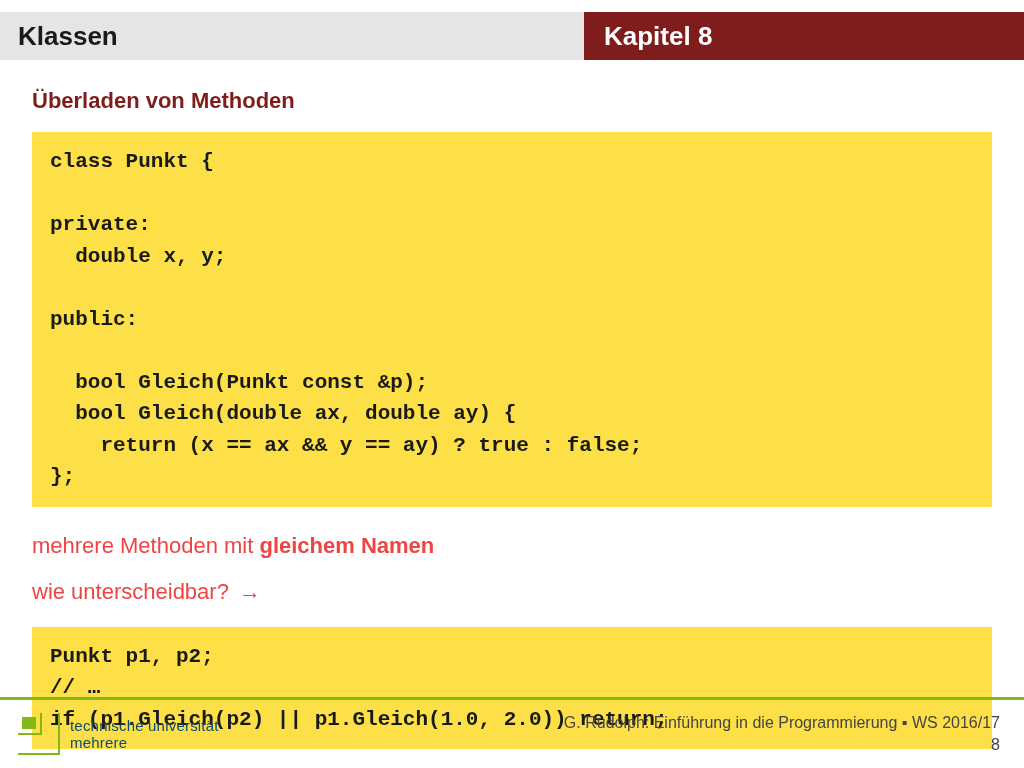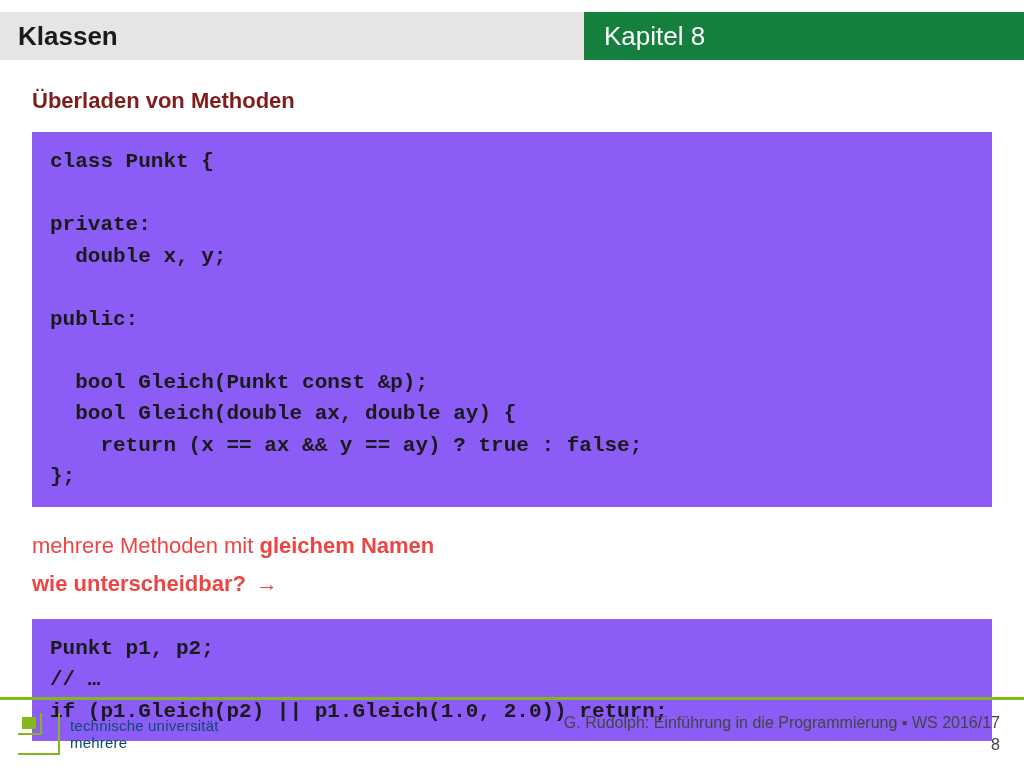--- a/index.html
+++ b/index.html
@@ -26,40 +26,40 @@
       background: #e5e5e5;
       flex: 1;
       display: flex;
       align-items: center;
       padding-left: 18px;
       font-size: 26px;
       font-weight: bold;
       color: #1a1a1a;
     }
     .header-right {
-      background: #15803d;
+      background: #7f1d1d;
       width: 440px;
       display: flex;
       align-items: center;
       padding-left: 20px;
       font-size: 26px;
-      font-weight: normal;
+      font-weight: bold;
       color: #fff;
     }
     .content {
       padding: 28px 32px 0 32px;
     }
     .subtitle {
       font-size: 22px;
       font-weight: bold;
       color: #7f1d1d;
       margin-bottom: 18px;
     }
     .code-box {
-      background: #8b5cf6;
+      background: #fde047;
       padding: 14px 18px;
       font-family: "Courier New", Courier, monospace;
       font-size: 21px;
       font-weight: bold;
       color: #1a1a1a;
       line-height: 1.5;
       white-space: pre;
       margin-bottom: 22px;
     }
     .code-box-2 {
@@ -71,22 +71,21 @@
       color: #ef4444;
       line-height: 1.55;
     }
     .para .bold {
       font-weight: bold;
     }
     .para-row {
       display: flex;
       align-items: baseline;
       gap: 10px;
-      margin-top: 4px;
-      font-weight: bold;
+      margin-top: 12px;
     }
     .arrow {
       font-size: 22px;
     }
     .footer-line {
       position: absolute;
       left: 0;
       right: 0;
       bottom: 68px;
       height: 3px;

